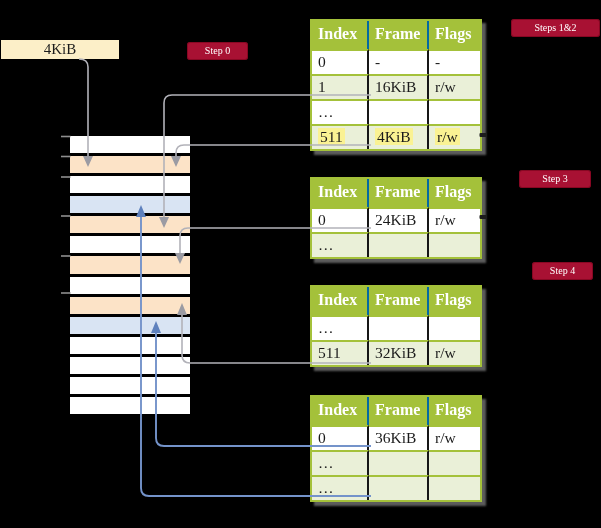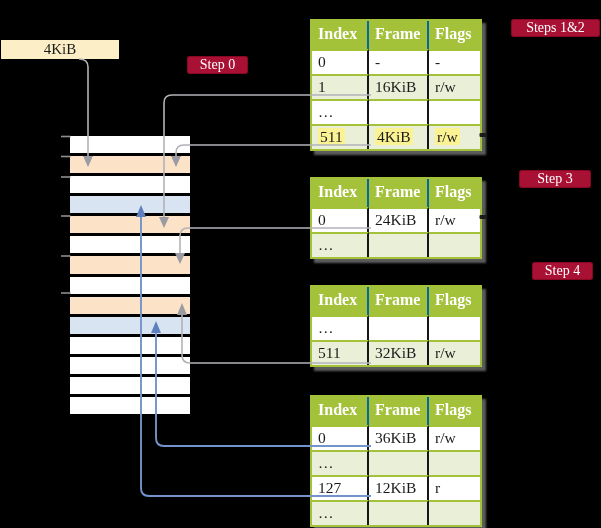--- a/index.html
+++ b/index.html
@@ -19,24 +19,24 @@
     font-family:"Liberation Serif","DejaVu Serif",serif;color:var(--ink);
   }
   
   .free-frame{
     position:absolute;left:1px;top:40px;width:118px;height:19px;line-height:19px;
     background:var(--cream);text-align:center;font-size:15px;color:#1b1b1b;
   }
   
   .badge{
     position:absolute;background:var(--crimson);color:#fff;text-align:center;
-    font-size:14px;height:18px;line-height:18px;border-radius:3px;
+    font-size:10px;height:18px;line-height:18px;border-radius:3px;
     box-shadow:1px 2px 2px rgba(0,0,0,.55), inset 0 0 0 1px rgba(110,0,22,.55);
   }
-  .badge.step0 {left:187px;top:56px;width:61px;}
+  .badge.step0 {left:187px;top:42px;width:61px;}
   .badge.steps12{left:511px;top:19px;width:89px;}
   .badge.step3 {left:519px;top:170px;width:72px;}
   .badge.step4 {left:532px;top:262px;width:61px;}
   
   .memory{
     position:absolute;left:70px;top:136px;width:120px;height:278px;
     display:flex;flex-direction:column;gap:3px;background:#000;
   }
   .mem-row{flex:1;}
   .mem-row[data-fill="white"]{background:#ffffff;}
@@ -200,25 +200,20 @@
     <tr>
       <td>0</td>
       <td>36KiB</td>
       <td>r/w</td>
     </tr>
     <tr class="shade">
       <td>…</td>
       <td></td>
       <td></td>
     </tr>
-    <tr>
-      <td>127</td>
-      <td>12KiB</td>
-      <td>r</td>
-    </tr>
     <tr class="shade">
       <td>…</td>
       <td></td>
       <td></td>
     </tr>
   </tbody>
     </table>
 
   <svg class="overlay" width="601" height="528" viewBox="0 0 601 528">
 

